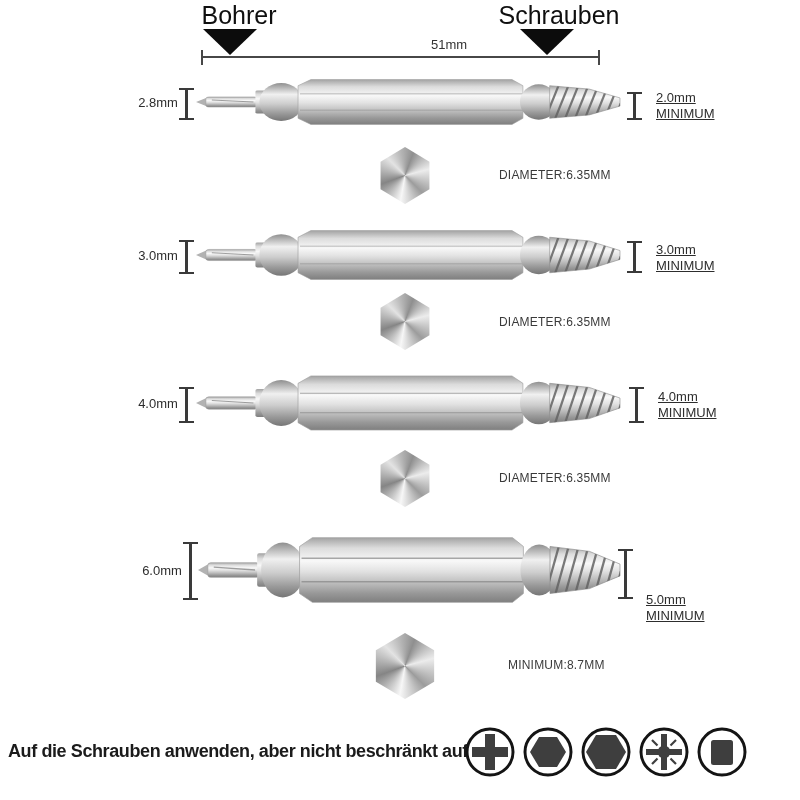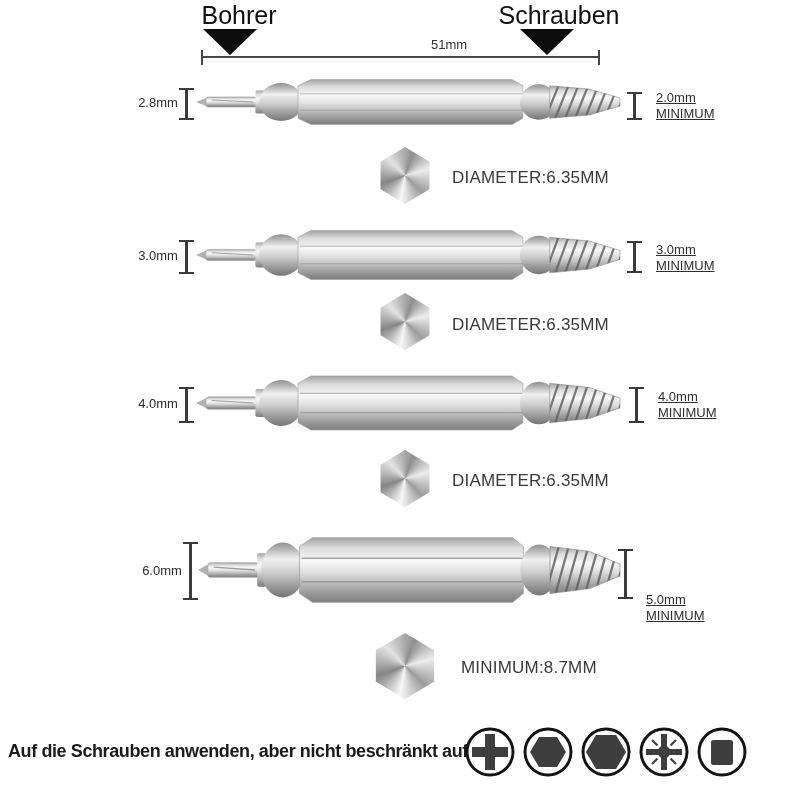--- a/index.html
+++ b/index.html
@@ -28,21 +28,21 @@
   .ltext{width:42px;text-align:center;}
   
   svg.bit{position:absolute;display:block;}
   
   .hexagon{position:absolute;
      background:radial-gradient(circle at 50% 50%,#fdfdfd 0%,#c9c9c9 55%,#8e8e8e 100%);
      background:conic-gradient(from 20deg at 50% 50%,
         #8f8f8f,#ececec 55deg,#9c9c9c 115deg,#f7f7f7 170deg,
         #858585 230deg,#e3e3e3 295deg,#8f8f8f 360deg);
      clip-path:polygon(50% 0%,97% 26%,97% 74%,50% 100%,3% 74%,3% 26%);}
-  .diamlbl{position:absolute;font-size:17px;color:#3a3a3a;letter-spacing:.2px;white-space:nowrap;}
+  .diamlbl{position:absolute;font-size:12px;color:#3a3a3a;letter-spacing:.2px;white-space:nowrap;margin-left:47px;}
   
   .caption{position:absolute;left:8px;top:741px;font-size:18px;font-weight:600;
            letter-spacing:-0.4px;color:#1b1b1b;white-space:nowrap;}
   .screwicons{position:absolute;left:464px;top:726px;display:flex;gap:6px;}
   .screwicons svg{display:block;}
 </style>
 </head>
 <body>
 
 <svg width="0" height="0" style="position:absolute" aria-hidden="true">

